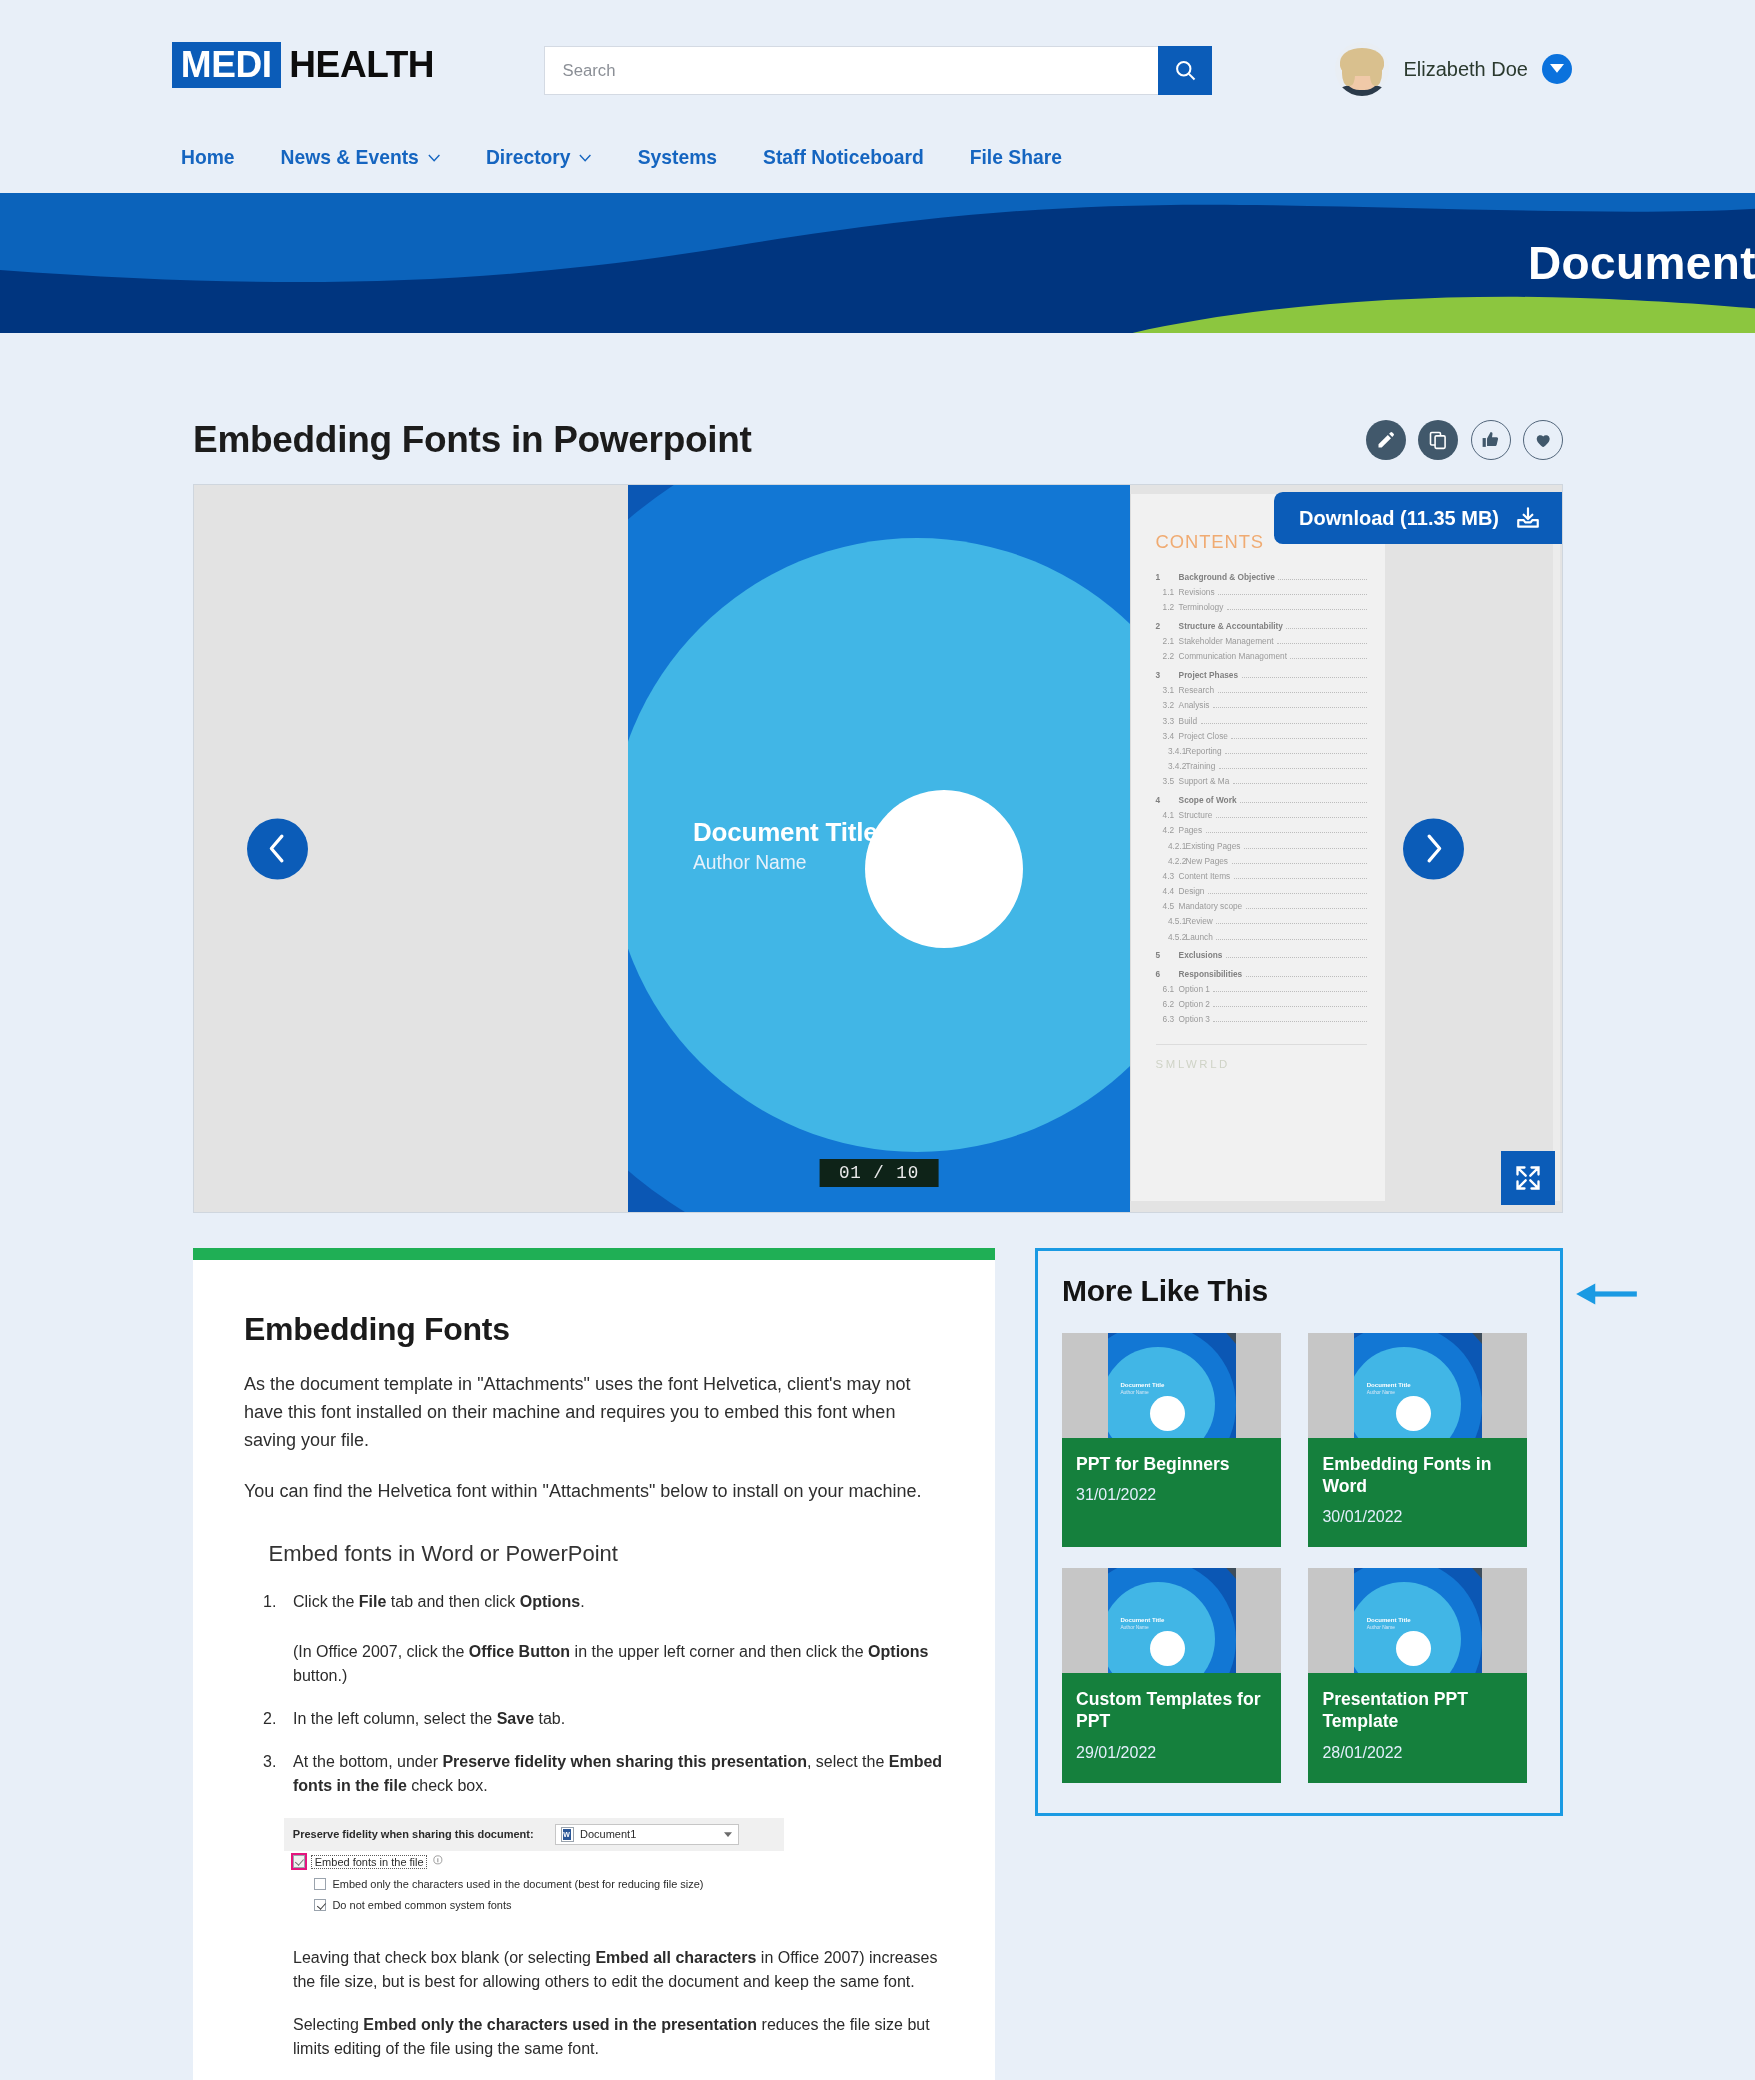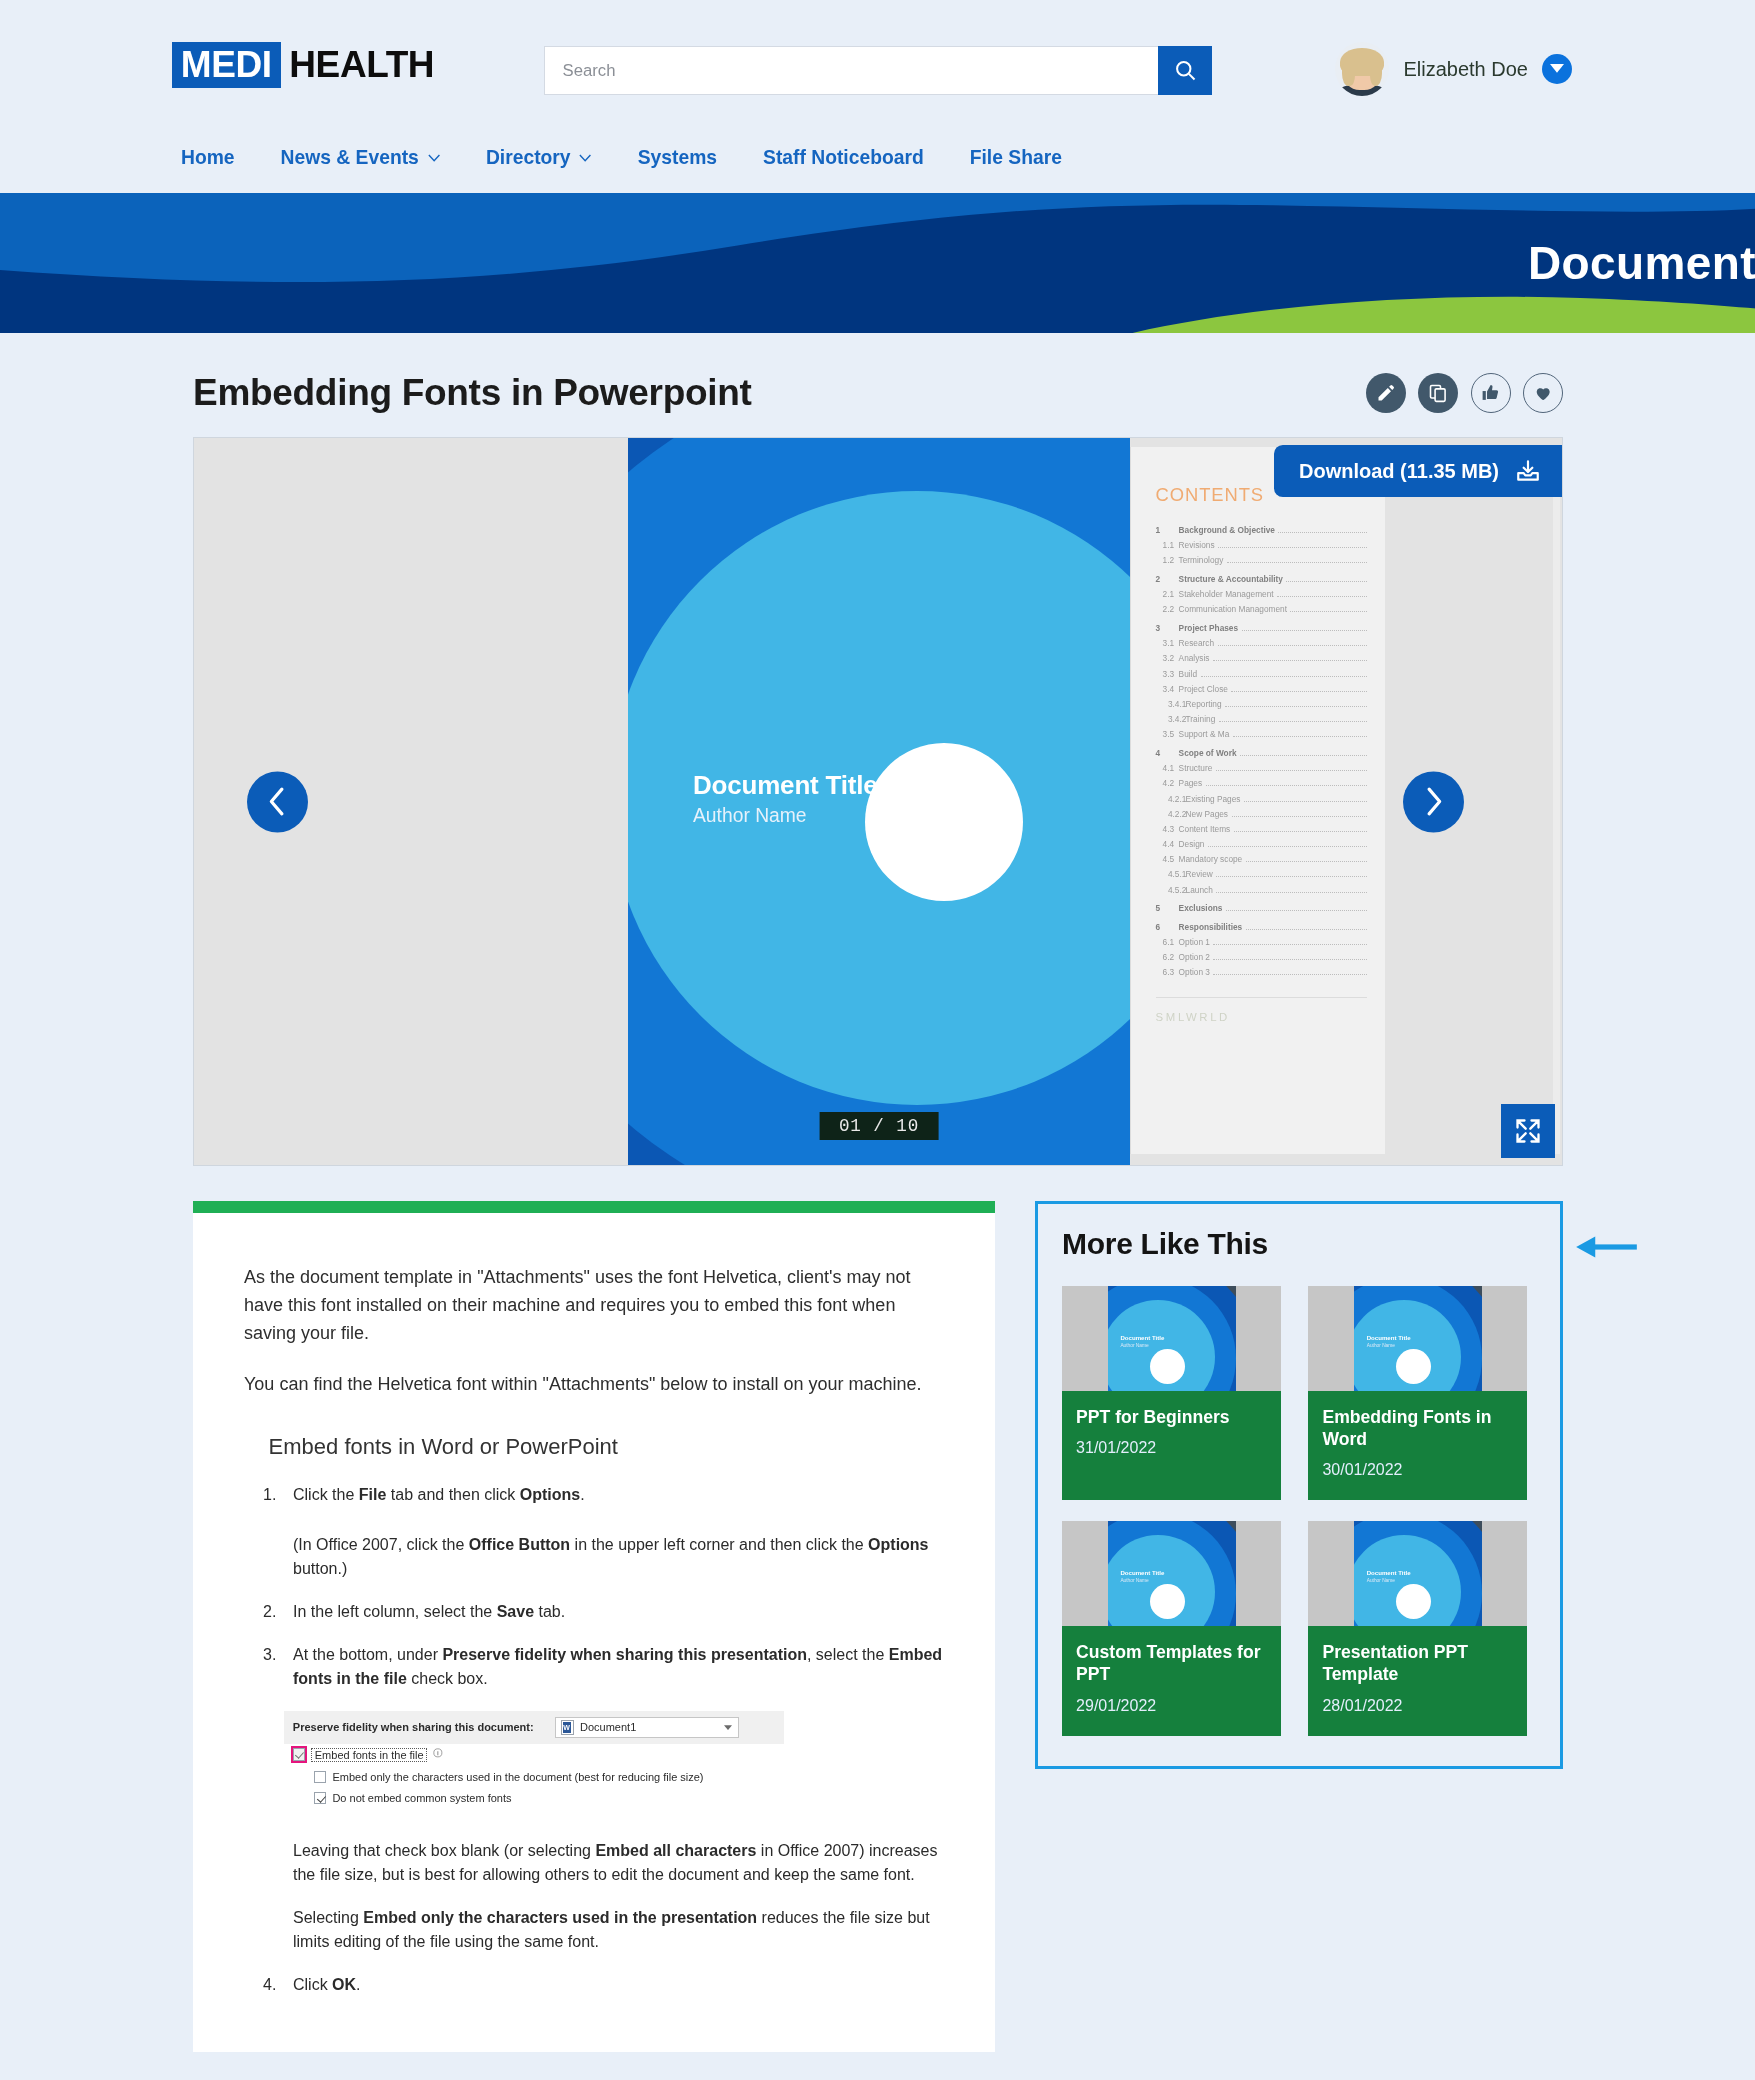--- a/index.html
+++ b/index.html
@@ -64,20 +64,21 @@
   .hero svg { position: absolute; inset: 0; width: 100%; height: 100%; display: block; }
   .hero-title {
     position: absolute; left: 0; right: 0; top: 50%; transform: translateY(-50%);
     text-align: right; color: #fff; font-size: 46px; font-weight: 700; letter-spacing: 0.4px;
   }
 
   
   .doc-title-row {
     display: flex; align-items: center; justify-content: space-between;
     padding: 39px 193px 0 193px;
+    margin-top: 47px;
   }
   .doc-title { font-size: 37px; font-weight: 700; color: #1c1c1c; letter-spacing: -0.3px; }
   .action-icons { display: flex; gap: 12.3px; }
   .act {
     width: 40px; height: 40px; border-radius: 50%; display: flex; align-items: center;
     justify-content: center; cursor: pointer;
   }
   .act.filled { background: #41586b; }
   .act.hollow { background: transparent; border: 1.3px solid #51657a; }
 
@@ -508,20 +509,21 @@
       <path d="M3 9V3h6M21 9V3h-6M3 15v6h6M21 15v6h-6M4 4l6 6M20 4l-6 6M4 20l6-6M20 20l-6-6" stroke="#fff" stroke-width="2" fill="none" stroke-linecap="round"></path>
     </svg>
   </div>
 </div>
 
 <div class="lower">
 
   <div class="article">
     <div class="greenbar"></div>
     <div class="body">
+      <h2>Embedding Fonts</h2>
       <p>As the document template in "Attachments" uses the font Helvetica, client's may not have this font installed on their machine and requires you to embed this font when saving your file.</p>
       <p>You can find the Helvetica font within "Attachments" below to install on your machine.</p>
 
       <h3>Embed fonts in Word or PowerPoint</h3>
 
       <ul class="steps">
         <li>
           <span class="marker">1.</span>
           <span>Click the </span><b>File</b><span> tab and then click </span><b>Options</b><span>.</span>
           <div class="sub">

